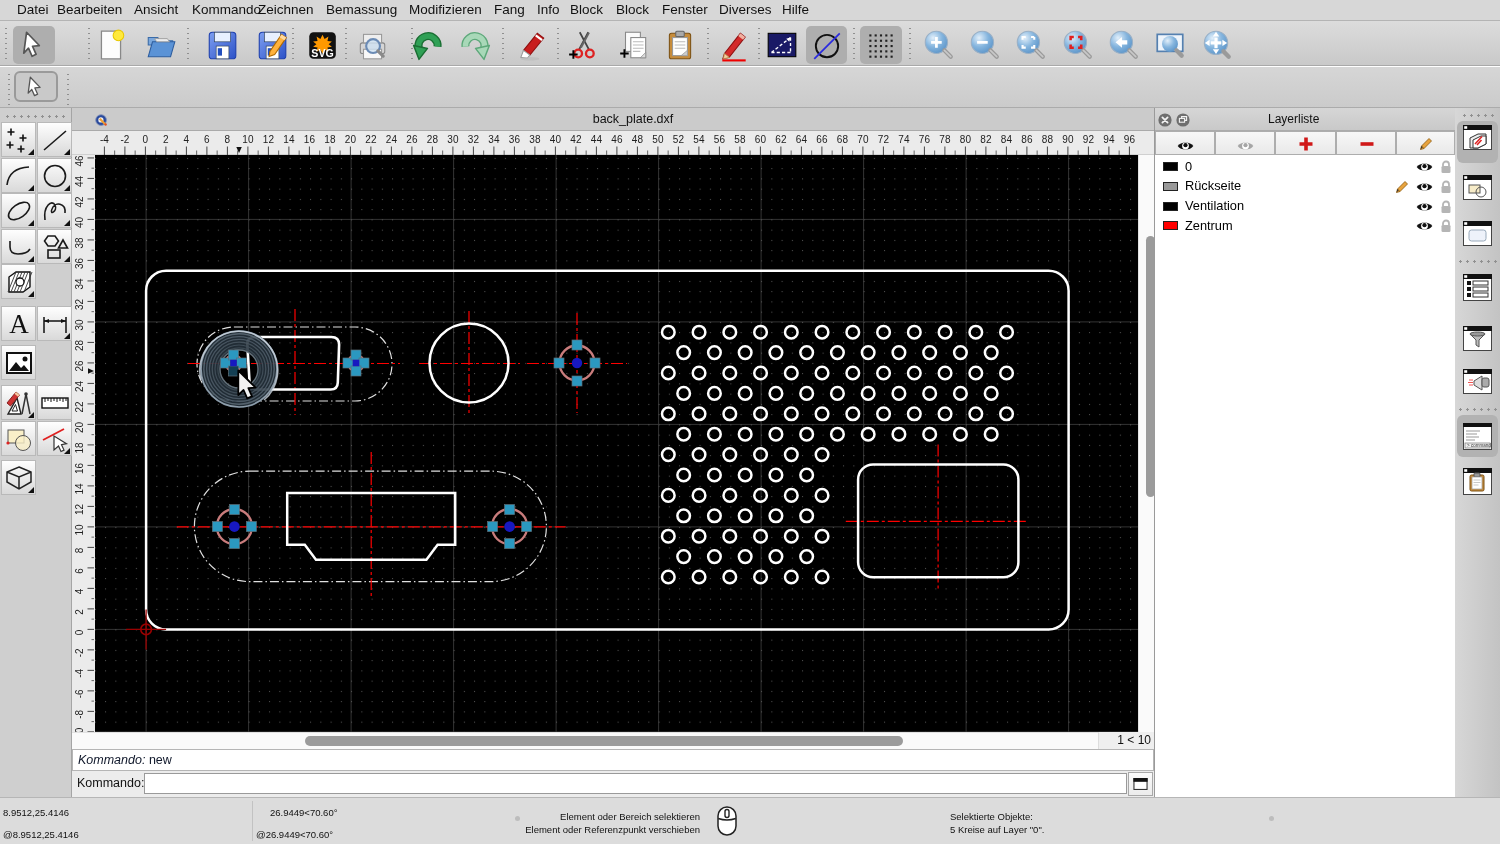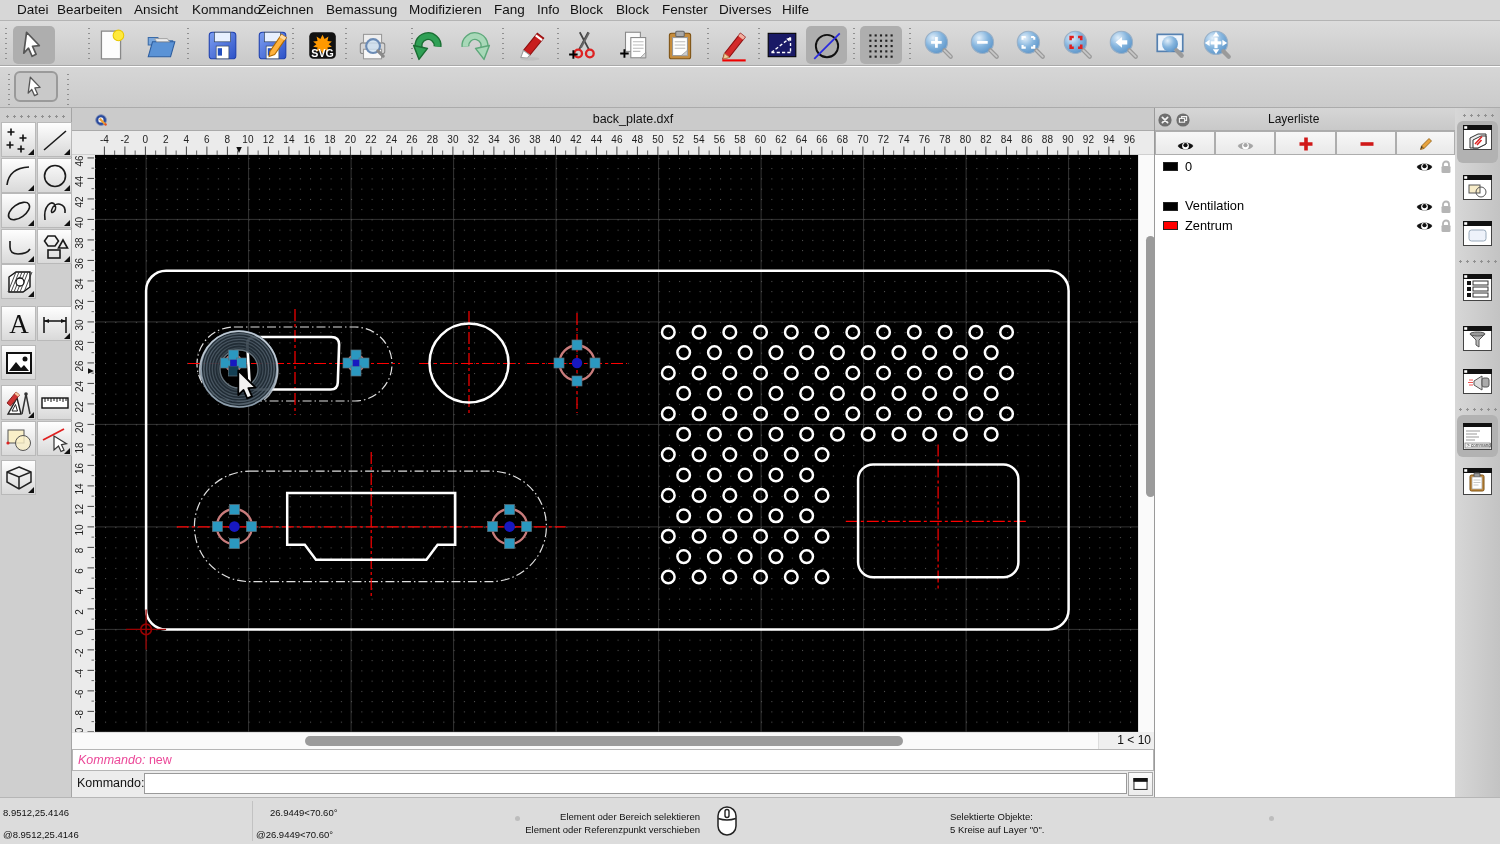--- a/index.html
+++ b/index.html
@@ -25,21 +25,21 @@
 #hruler{position:absolute;left:0;top:23px;width:1082px;height:24px;background:#ebebeb;border-bottom:1px solid #d0d0d0}
 #vruler{position:absolute;left:0;top:47px;width:22.3px;height:577px;background:#ebebeb}
 #canvas{position:absolute;left:23px;top:47px;width:1043px;height:577px;background:#000}
 #vsb{position:absolute;left:1066px;top:47px;width:16px;height:577px;background:#fafafa;border-left:1px solid #e2e2e2}
 #vsb .th{position:absolute;left:7px;top:81px;width:9px;height:261px;background:#9b9b9b;border-radius:4.5px}
 #hsb{position:absolute;left:0;top:624px;width:1027px;height:17px;background:#fafafa;border-top:1px solid #e2e2e2}
 #hsb .th{position:absolute;left:233px;top:3px;width:598px;height:10px;background:#9b9b9b;border-radius:5px}
 #pgbox{position:absolute;left:1026px;top:624px;width:56px;height:17px;background:#efefef;border-left:1px solid #ddd;
  font-size:12px;color:#111;text-align:right;padding-right:3px;line-height:16px}
 #hist{position:absolute;left:0;top:641px;width:1082px;height:22px;background:#fff;border:1px solid #b5b5b5;
- font-size:12.5px;color:#ec4899;line-height:20px;padding-left:5px}
+ font-size:12.5px;color:#0f172a;line-height:20px;padding-left:5px}
 #cmdrow{position:absolute;left:0;top:663px;width:1082px;height:26px;background:#ececec;font-size:12.5px;color:#111}
 #cmdrow input{position:absolute;left:72px;top:2px;width:983px;height:21px;border:1px solid #9a9a9a;background:#fff}
 #cmdbtn{position:absolute;left:1056px;top:1px;width:25px;height:24px;background:linear-gradient(#fafafa,#ececec);
  border:1px solid #a8a8a8}
 #rdock{position:absolute;left:1154px;top:108px;width:301px;height:689px;background:#fff;border-left:1px solid #9a9a9a}
 #rdtitle{position:absolute;left:0;top:0;width:301px;height:23px;background:linear-gradient(#d6d6d6,#c9c9c9);
  border-bottom:1px solid #ababab;font-size:12.5px;color:#111}
 .lbtn{position:absolute;top:23px;height:24px;background:linear-gradient(#f7f7f7,#e9e9e9);border:1px solid #adadad}
 .lrow{position:absolute;left:0;width:301px;height:19.8px;font-size:12.8px;color:#000}
 .sw{position:absolute;left:8px;top:5px;width:15px;height:9px;border:1px solid #222}
@@ -969,20 +969,38 @@
       <span style="position:absolute;left:261px;top:4px"><svg width="17" height="12" viewBox="0 0 17 12">
           <path d="M.7 6 C3.5 1.2 13.5 1.2 16.3 6 C13.5 10.8 3.5 10.8 .7 6z" fill="#111"></path>
           <circle cx="8.5" cy="6" r="3.4" fill="#fff"></circle>
           <circle cx="8.5" cy="5.2" r="2.1" fill="#111"></circle>
         </svg></span>
       <span style="position:absolute;left:285px;top:3px"><svg width="12" height="14" viewBox="0 0 12 14">
           <path d="M3 6 V4.5 a3 3 0 016 0 V6" fill="none" stroke="#b5b5b5" stroke-width="1.8"></path>
           <rect x="1.5" y="6" width="9" height="7" rx="1.3" fill="#b5b5b5"></rect>
         </svg></span>
     </div>
+<div class="lrow" style="top:68.8px">
+      <span class="sw" style="background:#999"></span>
+      <span style="position:absolute;left:30px;top:1.5px">Rückseite</span>
+      <span style="position:absolute;left:240px;top:3px"><svg width="14" height="14" viewBox="0 0 14 14">
+          <path d="M1.5 12.5 l1-3.5 L10 1.5 l2.5 2.5 -7.5 7.5z" fill="#e8a33d" stroke="#8a5a10" stroke-width=".8"></path>
+          <path d="M2.5 9 l2.5 2.5" stroke="#8a5a10" stroke-width=".8"></path>
+          <path d="M1.5 12.5 l1-3.5 1.2 1.2z" fill="#333"></path>
+        </svg></span>
+      <span style="position:absolute;left:261px;top:4px"><svg width="17" height="12" viewBox="0 0 17 12">
+          <path d="M.7 6 C3.5 1.2 13.5 1.2 16.3 6 C13.5 10.8 3.5 10.8 .7 6z" fill="#111"></path>
+          <circle cx="8.5" cy="6" r="3.4" fill="#fff"></circle>
+          <circle cx="8.5" cy="5.2" r="2.1" fill="#111"></circle>
+        </svg></span>
+      <span style="position:absolute;left:285px;top:3px"><svg width="12" height="14" viewBox="0 0 12 14">
+          <path d="M3 6 V4.5 a3 3 0 016 0 V6" fill="none" stroke="#b5b5b5" stroke-width="1.8"></path>
+          <rect x="1.5" y="6" width="9" height="7" rx="1.3" fill="#b5b5b5"></rect>
+        </svg></span>
+    </div>
 <div class="lrow" style="top:108.4px">
       <span class="sw" style="background:#f00"></span>
       <span style="position:absolute;left:30px;top:1.5px">Zentrum</span>
       <span style="position:absolute;left:261px;top:4px"><svg width="17" height="12" viewBox="0 0 17 12">
           <path d="M.7 6 C3.5 1.2 13.5 1.2 16.3 6 C13.5 10.8 3.5 10.8 .7 6z" fill="#111"></path>
           <circle cx="8.5" cy="6" r="3.4" fill="#fff"></circle>
           <circle cx="8.5" cy="5.2" r="2.1" fill="#111"></circle>
         </svg></span>
       <span style="position:absolute;left:285px;top:3px"><svg width="12" height="14" viewBox="0 0 12 14">
           <path d="M3 6 V4.5 a3 3 0 016 0 V6" fill="none" stroke="#b5b5b5" stroke-width="1.8"></path>

